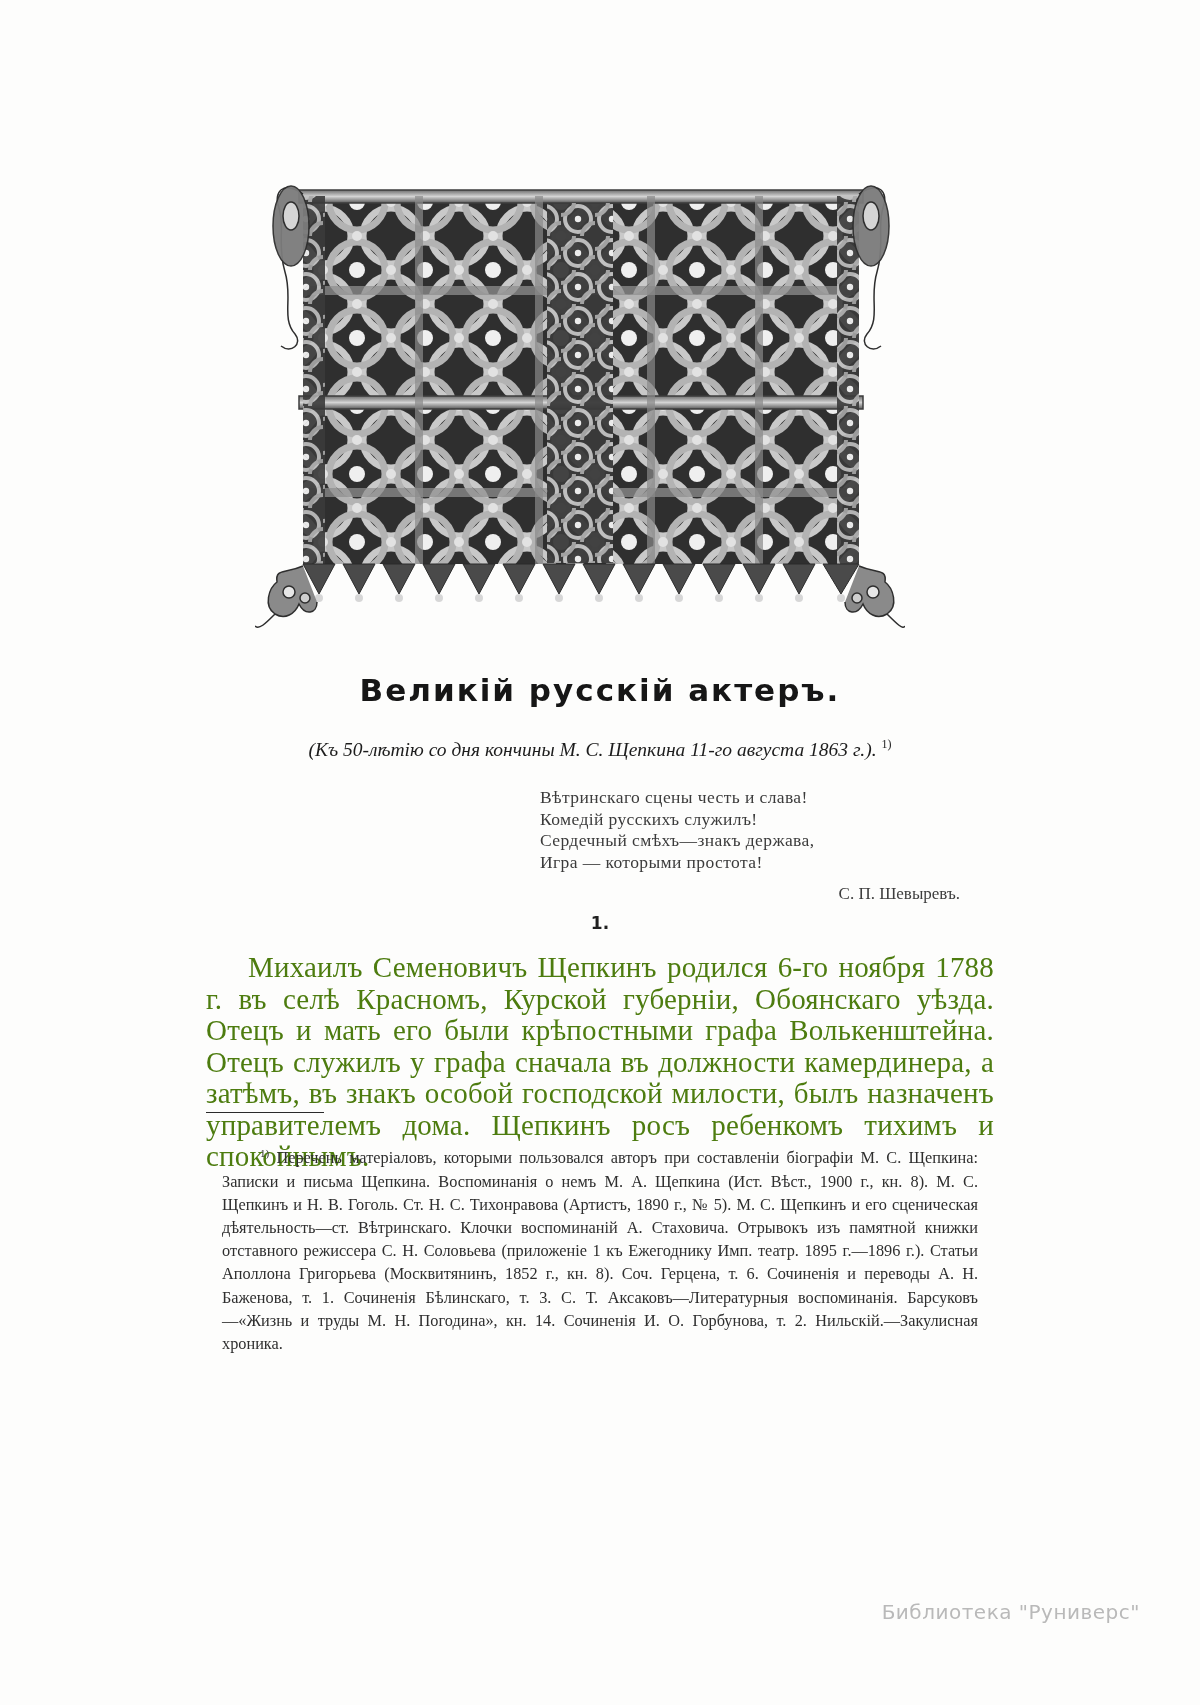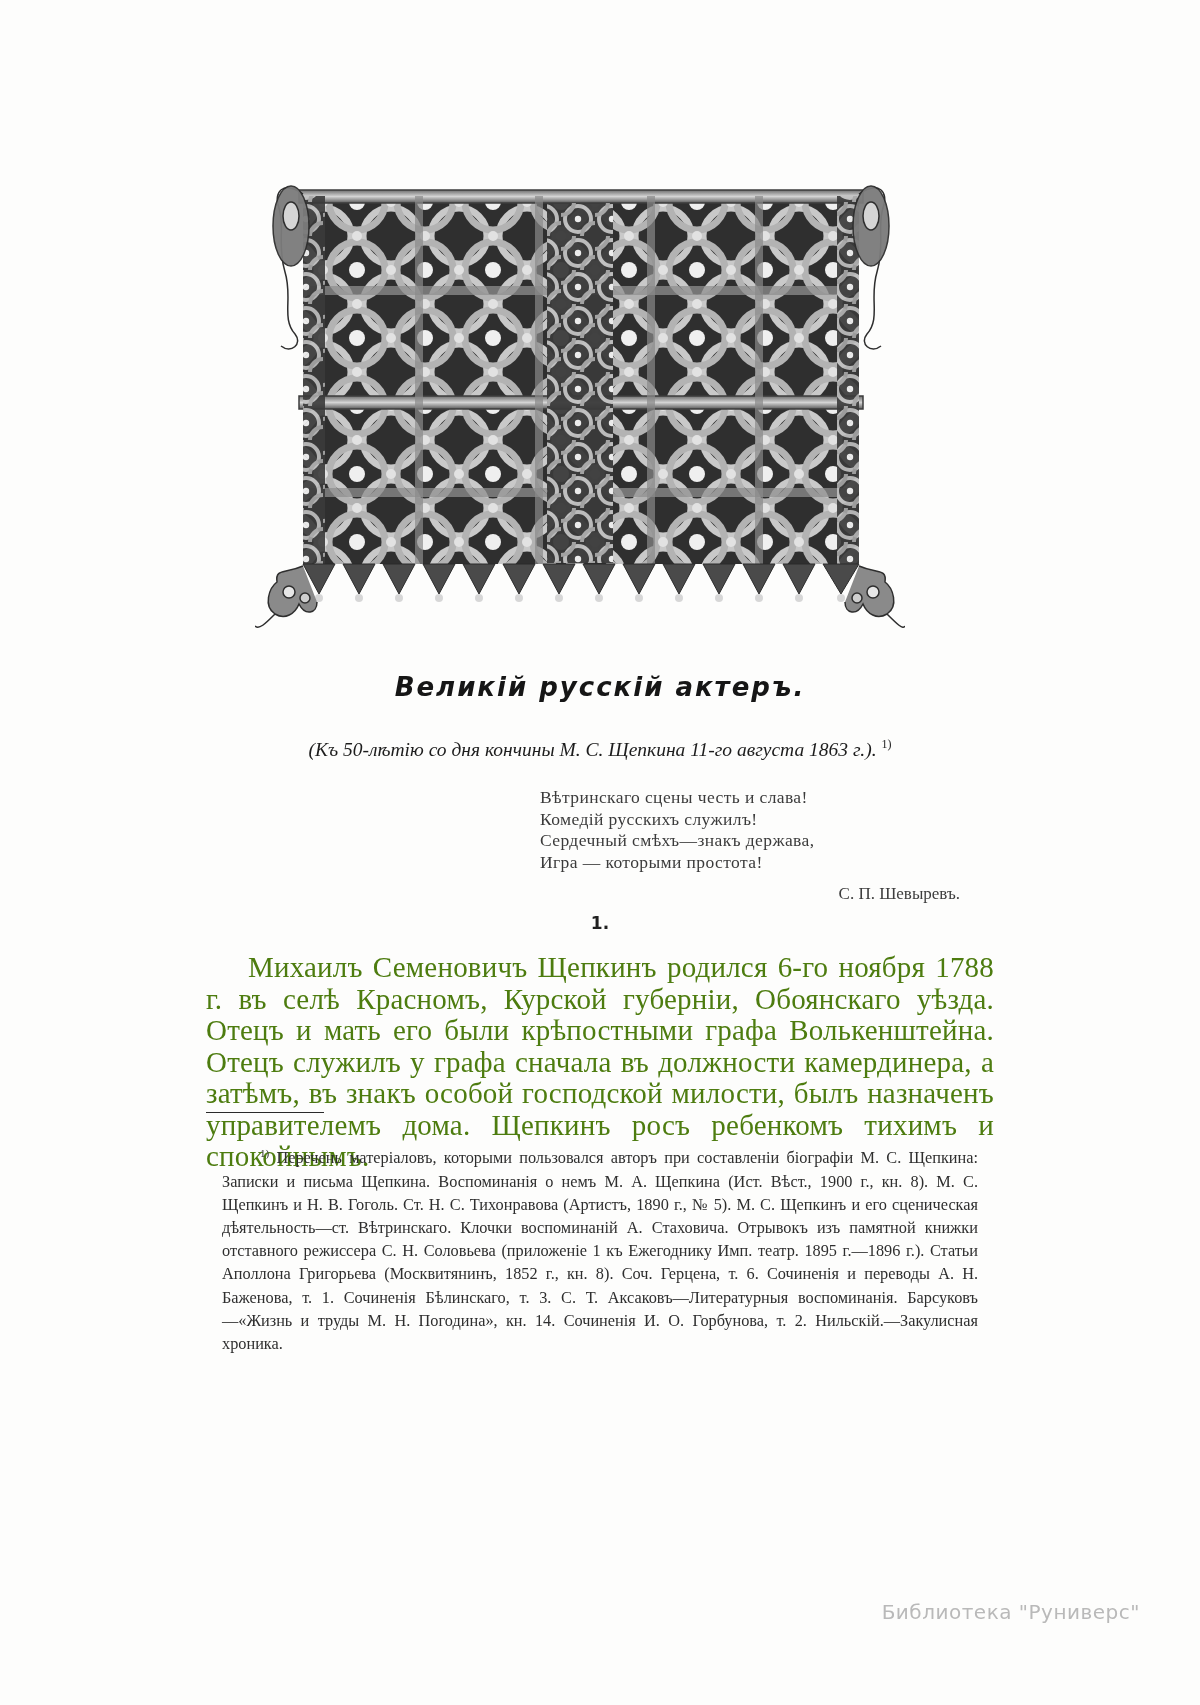--- a/index.html
+++ b/index.html
@@ -34,25 +34,24 @@
   .ornament-wrap svg { display: block; }
 
   
   .title {
     position: absolute;
     left: 0;
     top: 672px;
     width: 1200px;
     text-align: center;
     font-family: "DejaVu Sans", sans-serif;
-    font-size: 26px;
+    font-size: 31px;
     font-weight: bold;
     letter-spacing: 2px;
     color: #161616;
-    font-style: italic;
   }
   .subtitle {
     position: absolute;
     left: 0;
     top: 737px;
     width: 1200px;
     text-align: center;
     font-family: "Liberation Serif", serif;
     font-style: italic;
     font-weight: normal;

